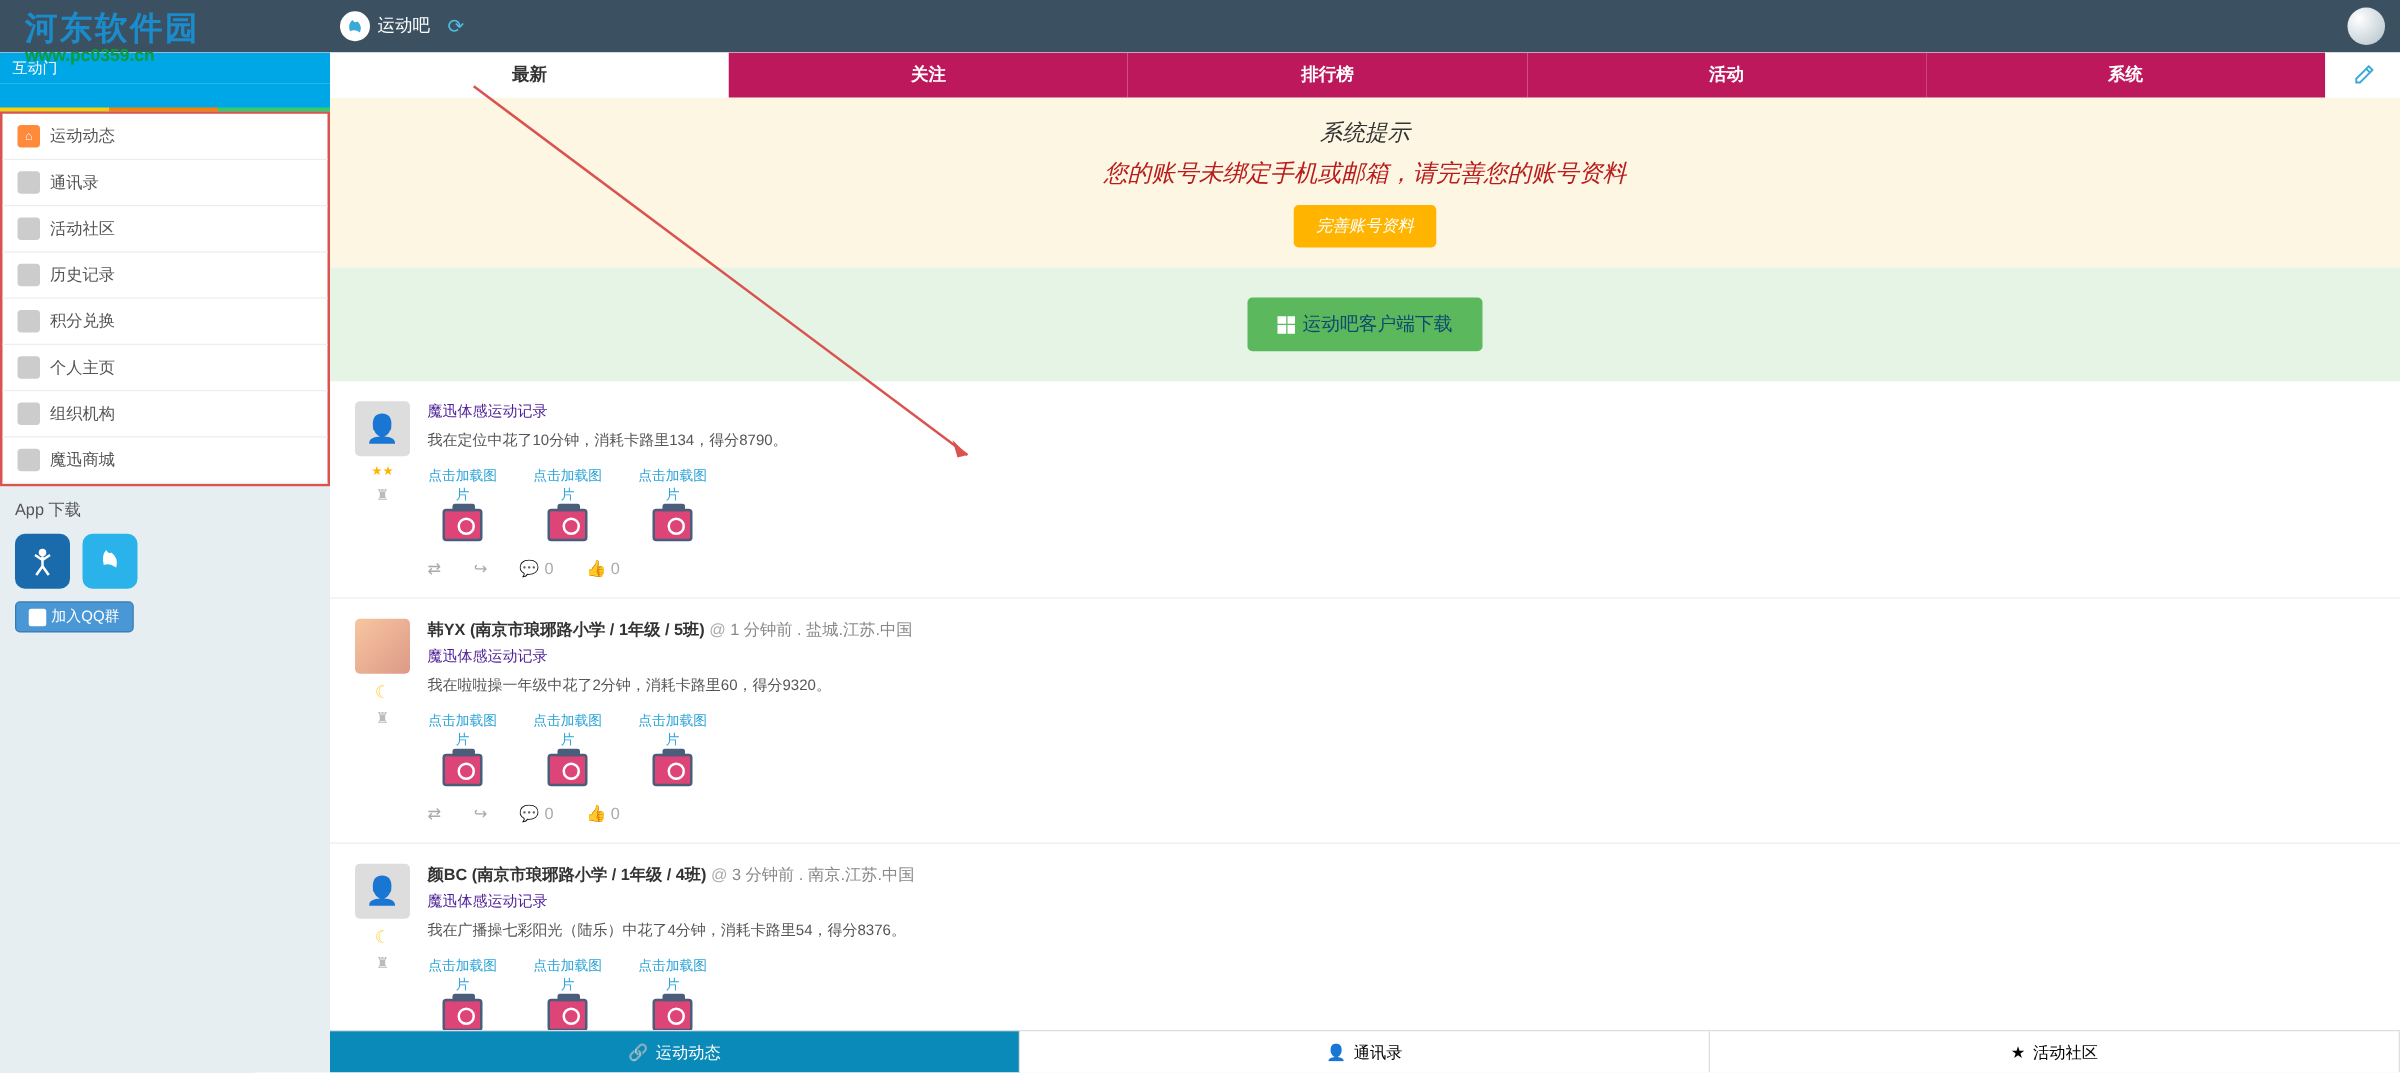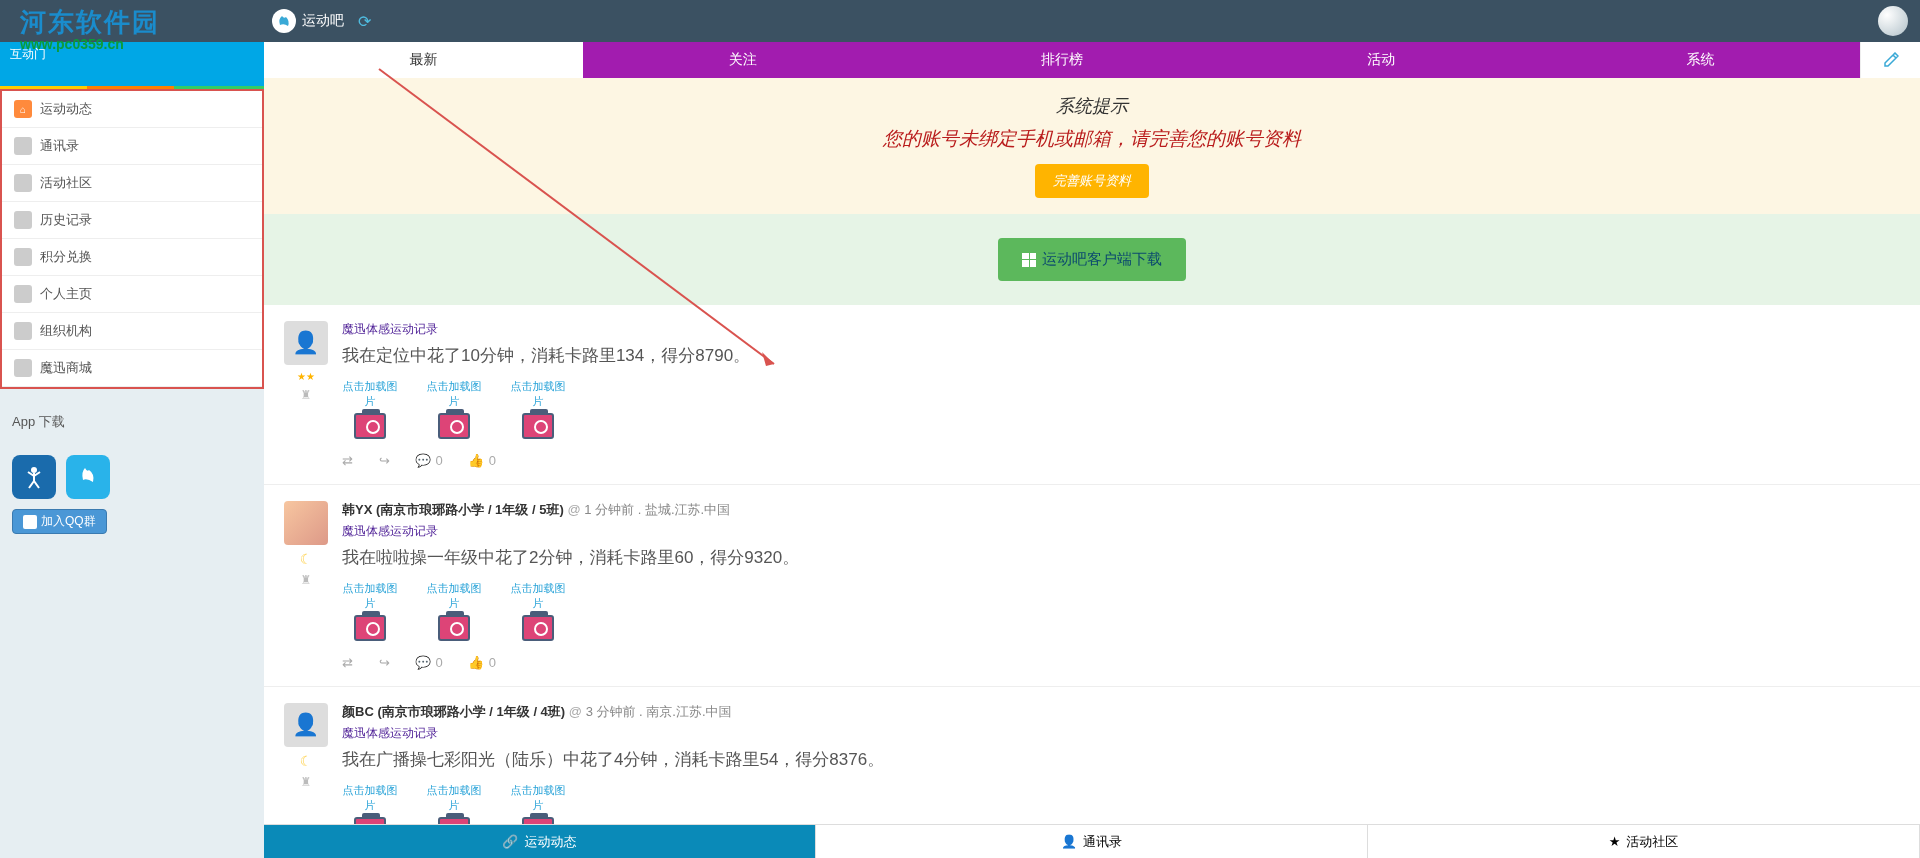--- a/index.html
+++ b/index.html
@@ -26,35 +26,35 @@
 .sidebar { width: 264px; background: #e6eef2; height: 100%; overflow-y: auto; }
 .sidebar-top { height: 22px; background: #00a7e6; position: relative; }
 .sidebar-top::after { content: ""; position: absolute; left: 0; right: 0; bottom: 0; height: 3px; background: linear-gradient(to right, #ffcc00 0 33%, #ff7f00 33% 66%, #33cc66 66% 100%); }
 .sidebar-title { padding: 4px 10px; font-size: 12px; color: #555; background: #00a7e6; color: #fff; }
 
 .nav-box { background: #fff; margin: 0; border: 2px solid #d9534f; }
 .nav-item { display: flex; align-items: center; padding: 9px 12px; border-bottom: 1px solid #eee; font-size: 13px; color: #555; cursor: pointer; gap: 8px; }
 .nav-item .nav-icon { width: 18px; height: 18px; border-radius: 3px; background: #ccc; display: inline-flex; align-items: center; justify-content: center; color: #fff; font-size: 10px; }
 .nav-item.active .nav-icon { background: #ff8a3c; }
 
-.app-dl { padding: 24px 12px; font-size: 13px; color: #555; }
+.app-dl { padding: 10px 12px; font-size: 13px; color: #555; }
 .app-icons { display: flex; gap: 10px; padding: 0 12px 10px; }
 .app-icons .ai { width: 44px; height: 44px; border-radius: 8px; display: flex; align-items: center; justify-content: center; color: #fff; font-size: 22px; }
 .ai-blue { background: #1a6bac; }
 .ai-cyan { background: #29b3ea; }
 
 .qq-btn { margin: 0 12px; display: inline-flex; align-items: center; gap: 4px; padding: 3px 10px; border-radius: 4px; background: #4a97d6; color: #fff; font-size: 12px; border: 1px solid #3a7ab0; cursor: pointer; }
 .qq-ico { width: 14px; height: 14px; background: #fff; border-radius: 2px; display: inline-block; }
 
 
 .main { flex: 1; background: #fff; overflow-y: auto; position: relative; }
 
 
-.tabs { display: flex; height: 36px; }
-.tab { flex: 1; display: flex; align-items: center; justify-content: center; font-size: 14px; cursor: pointer; color: #fff; background: #a21caf; }
+.tabs { display: flex; height: 36px; font-weight: bold; }
+.tab { flex: 1; display: flex; align-items: center; justify-content: center; font-size: 14px; cursor: pointer; color: #fff; background: #be185d; }
 .tab.active { background: #fff; color: #333; }
 .tab.compose { flex: 0 0 60px; background: #fff; color: #3aa9d6; font-size: 16px; border-left: 1px solid #eee; }
 
 
 .notice { background: #fdf6e3; text-align: center; padding: 16px; font-style: italic; }
 .notice h3 { font-size: 18px; color: #333; font-weight: normal; margin-bottom: 8px; }
 .notice p { font-size: 19px; color: #b91c1c; margin-bottom: 12px; }
 .notice .btn { display: inline-block; padding: 8px 18px; background: #ffb400; color: #fff; border-radius: 4px; font-size: 13px; cursor: pointer; }
 
 
@@ -70,21 +70,21 @@
 .post .uavatar.photo { background: linear-gradient(135deg,#f7c6a0,#d98); }
 .post .stars { color: #ffb400; font-size: 10px; }
 .post .moon { color: #ffd24d; font-size: 14px; }
 .post .badge-ico { color: #bbb; font-size: 12px; }
 .post .body { flex: 1; }
 .post .uline { font-size: 13px; color: #888; margin-bottom: 4px; }
 .post .uline .uname { color: #333; font-weight: bold; }
 .post .uline .extra { color: #333; font-weight: bold; }
 .post .uline .at { color: #aaa; }
 .post .title-link { color: #4c1d95; font-size: 12px; margin-bottom: 6px; display: block; cursor: pointer; }
-.post .ptext { font-size: 17px; color: #555; margin-bottom: 12px; }
+.post .ptext { font-size: 12px; color: #555; margin-bottom: 12px; }
 .post .thumbs { display: flex; gap: 28px; }
 .post .thumb { width: 56px; text-align: center; cursor: pointer; }
 .post .thumb .tlabel { font-size: 11px; color: #29a3d8; display: block; margin-bottom: 4px; }
 .post .thumb .timg { width: 32px; height: 26px; margin: 0 auto; background: #d47; border-radius: 3px; position: relative; border: 2px solid #4a5d7a; }
 .post .thumb .timg::before { content: ""; position: absolute; top: -6px; left: 6px; width: 18px; height: 6px; background: #4a5d7a; border-radius: 2px 2px 0 0; }
 .post .thumb .timg::after { content: ""; position: absolute; top: 5px; left: 10px; width: 10px; height: 10px; border-radius: 50%; border: 2px solid #fff; }
 .post .actions { display: flex; gap: 26px; margin-top: 14px; color: #aaa; font-size: 13px; }
 .post .actions span { cursor: pointer; display: inline-flex; align-items: center; gap: 4px; }
 
 

